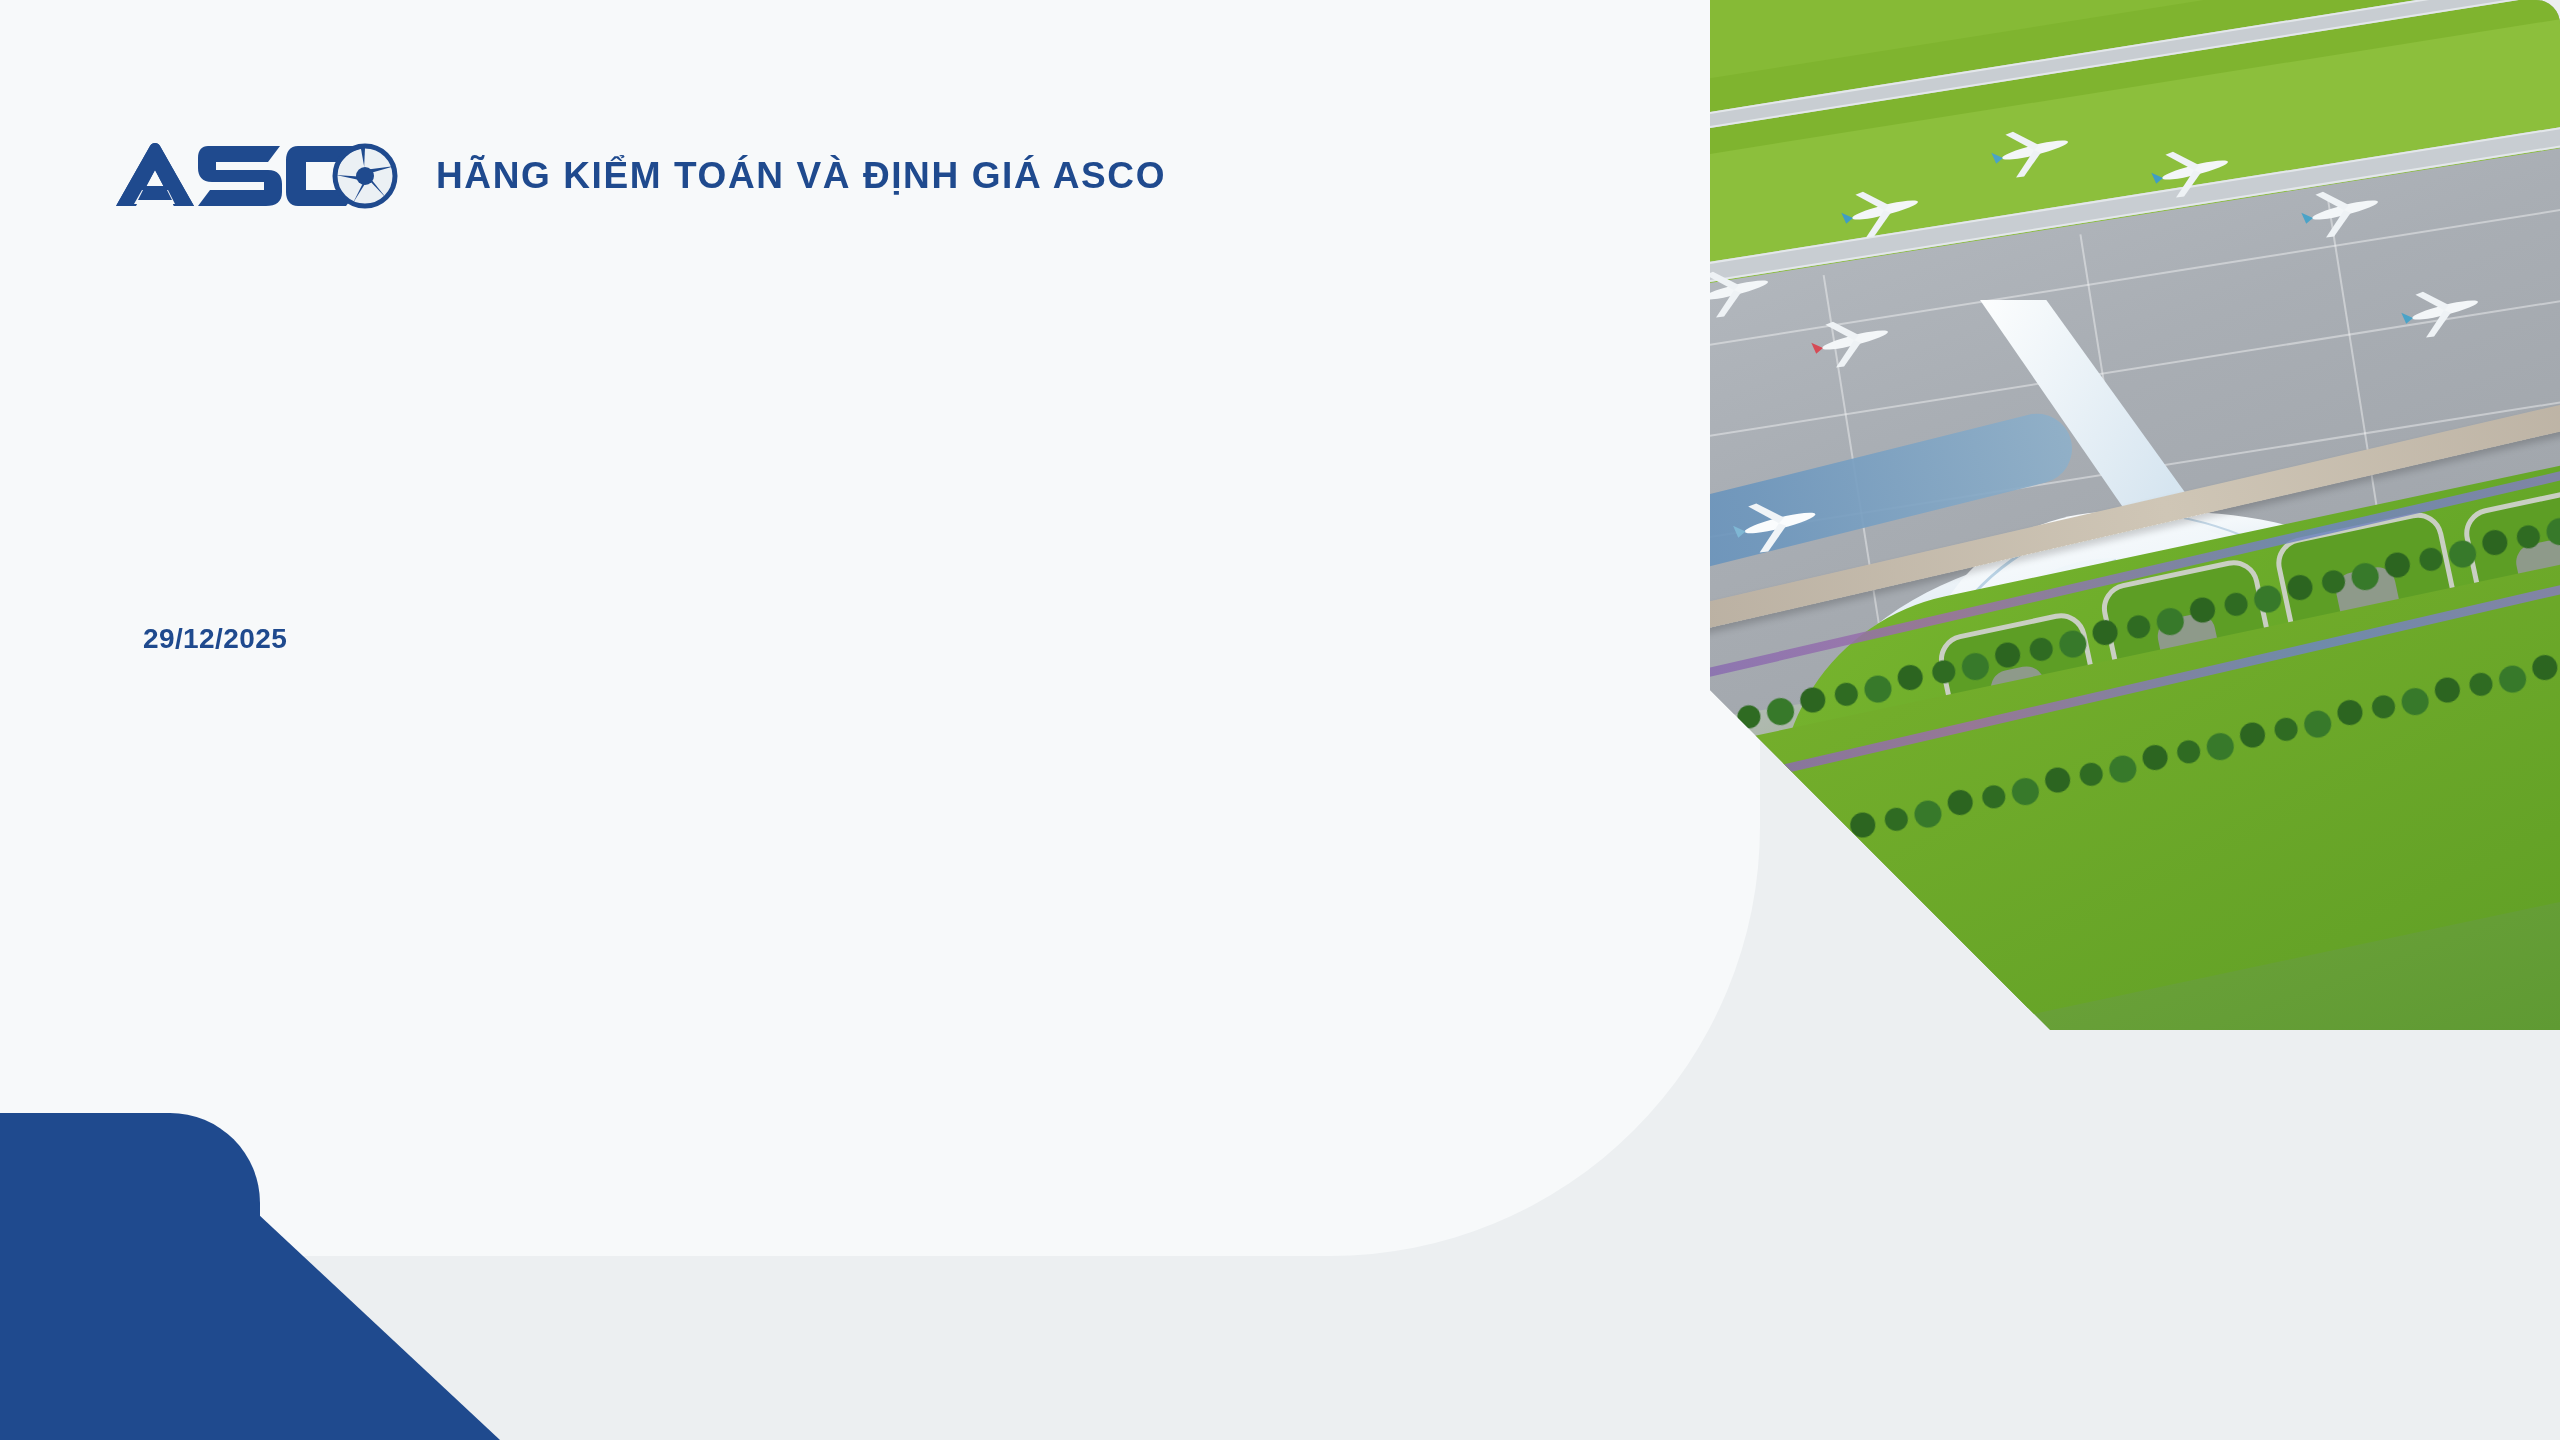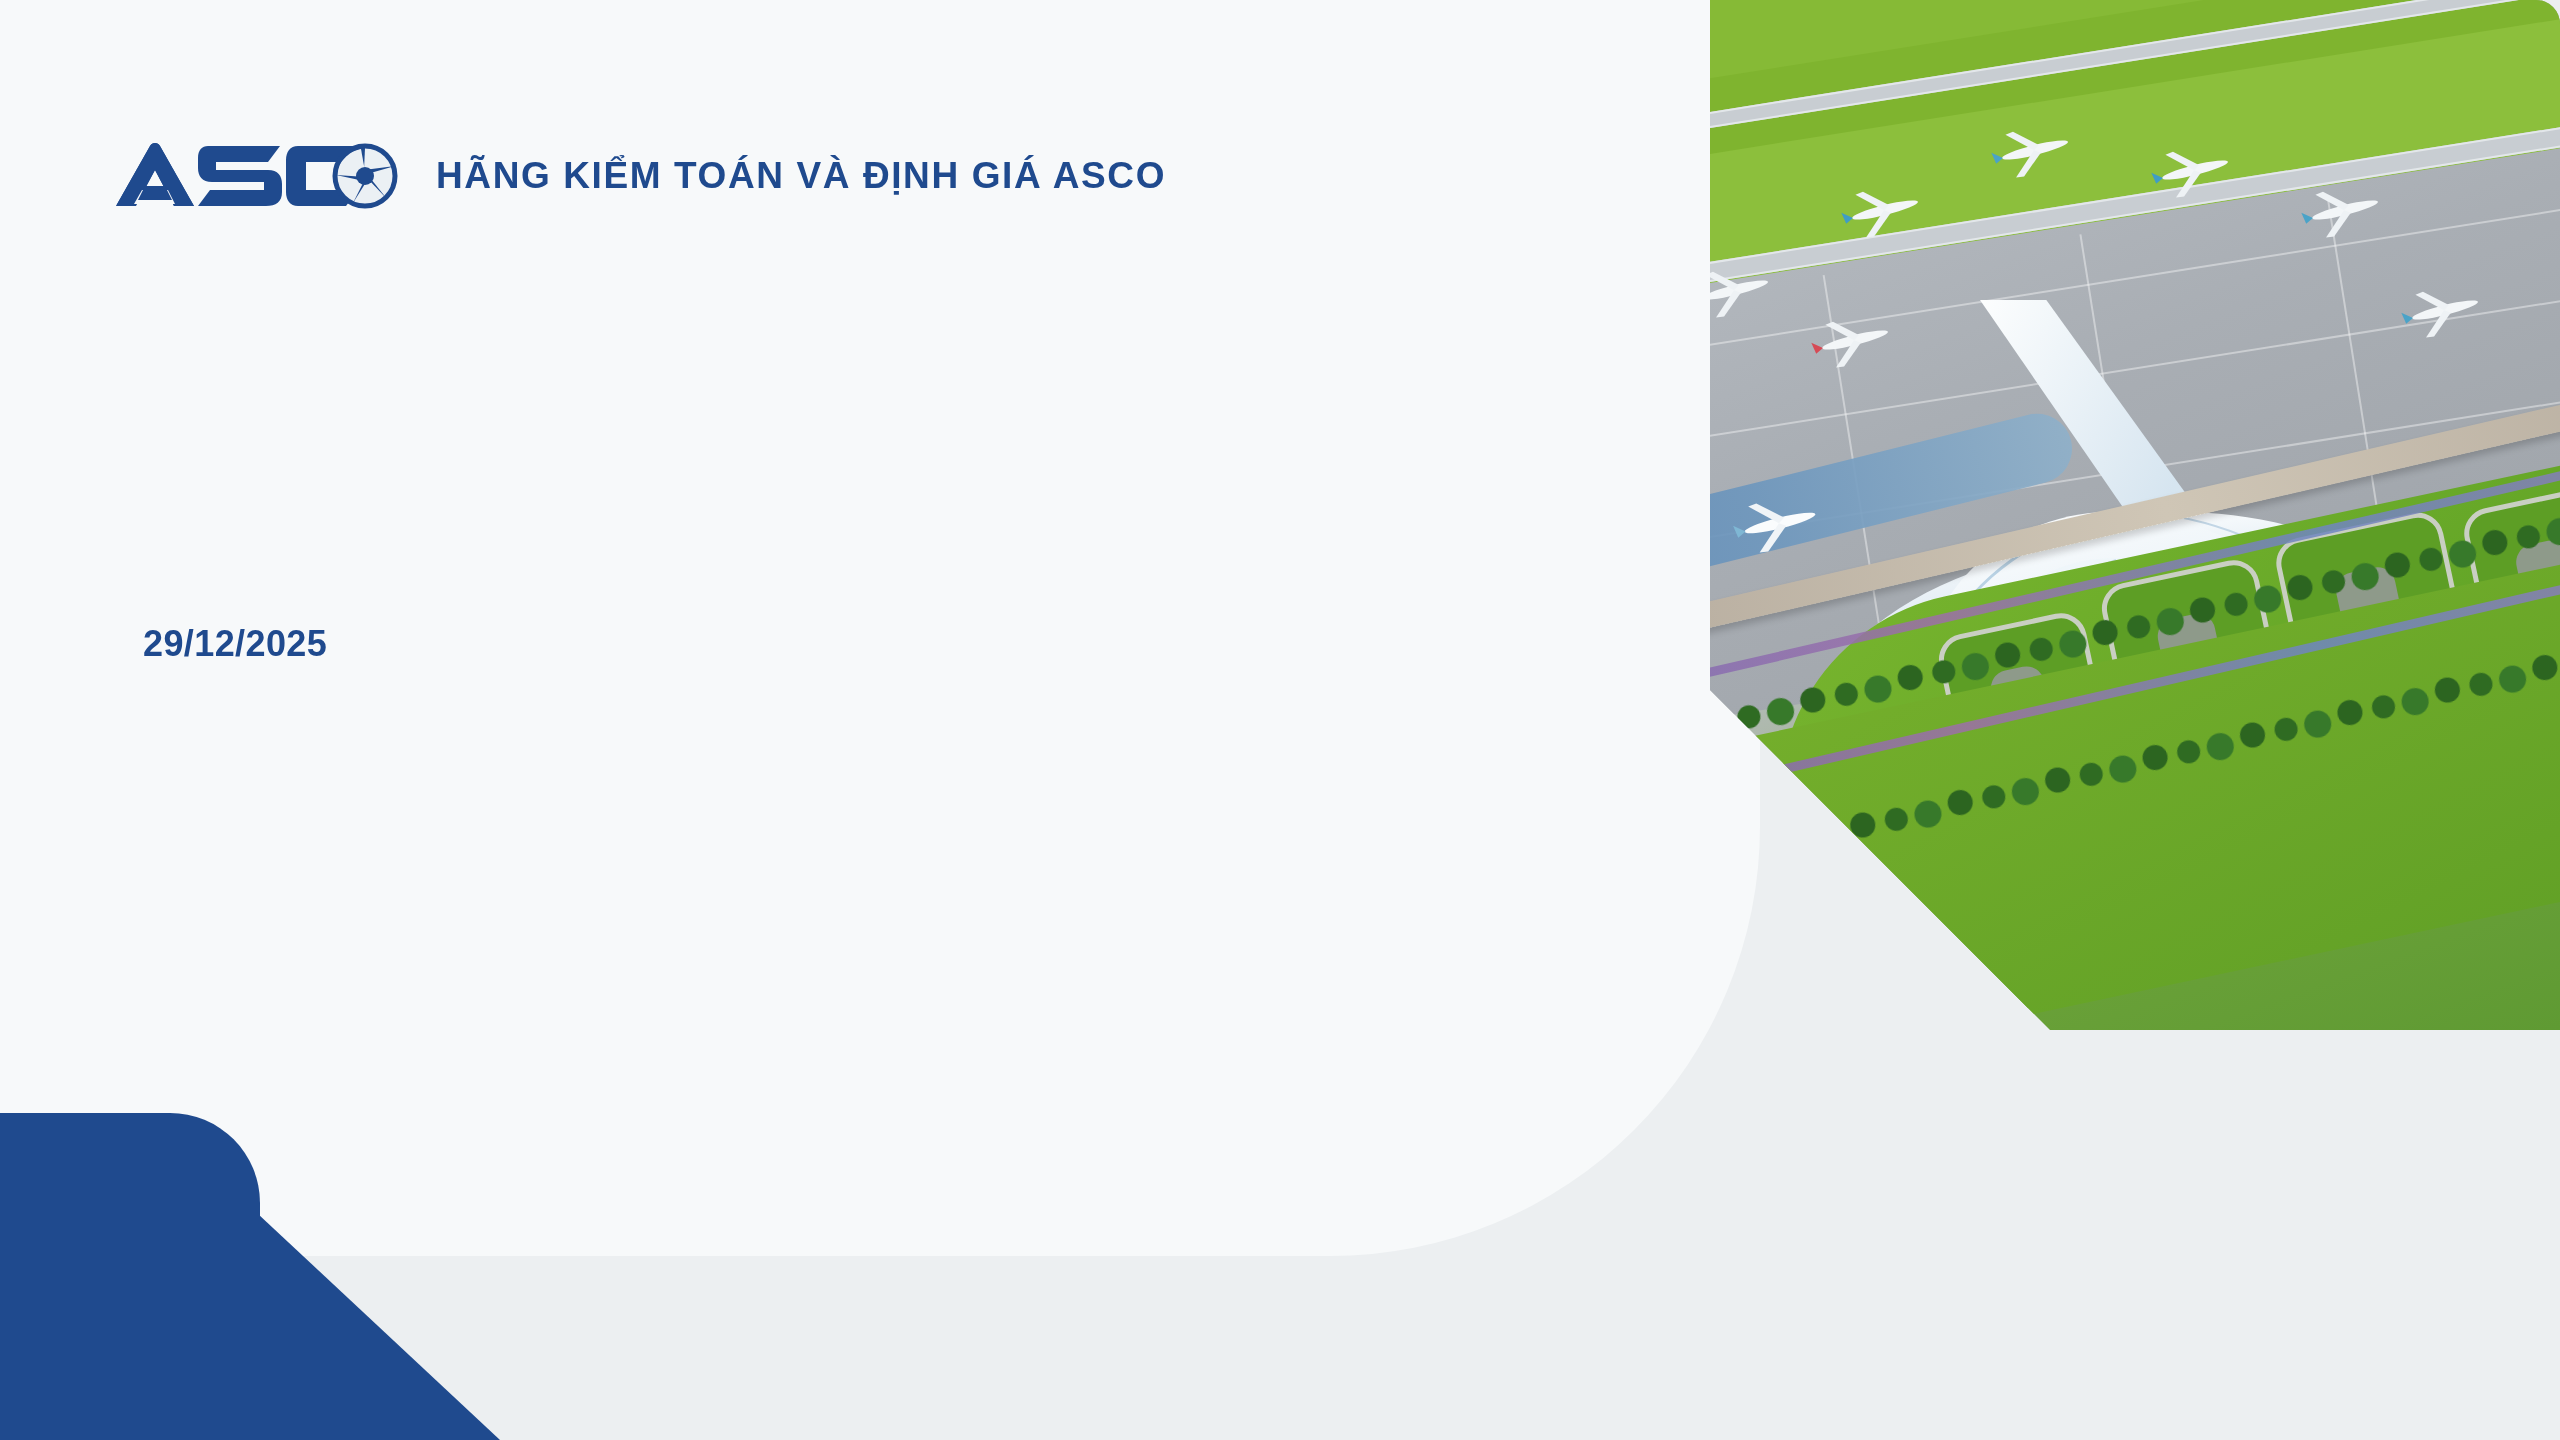--- a/index.html
+++ b/index.html
@@ -71,21 +71,21 @@
     color:#1F4A8E;
     font-size:104px;
     font-weight:bold;
     line-height:1.12;
     letter-spacing:-0.5px;
     max-width:1330px;
   }
   .subtitle {
     margin-top:100px;
     color:#1F4A8E;
-    font-size:36px;
+    font-size:28px;
     font-weight:bold;
     letter-spacing:0.4px;
   }
 
   
   .photo {
     position:absolute;
     right:0; top:0;
     width:1050px; height:1030px;
     z-index:3;

